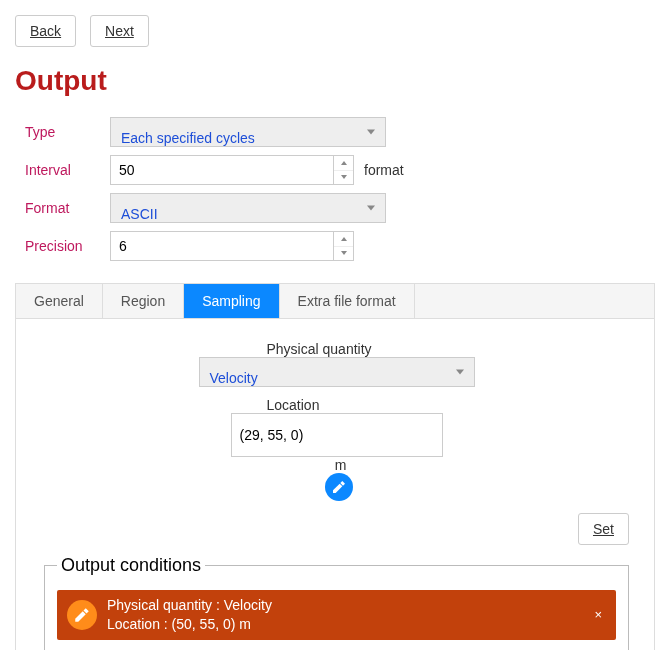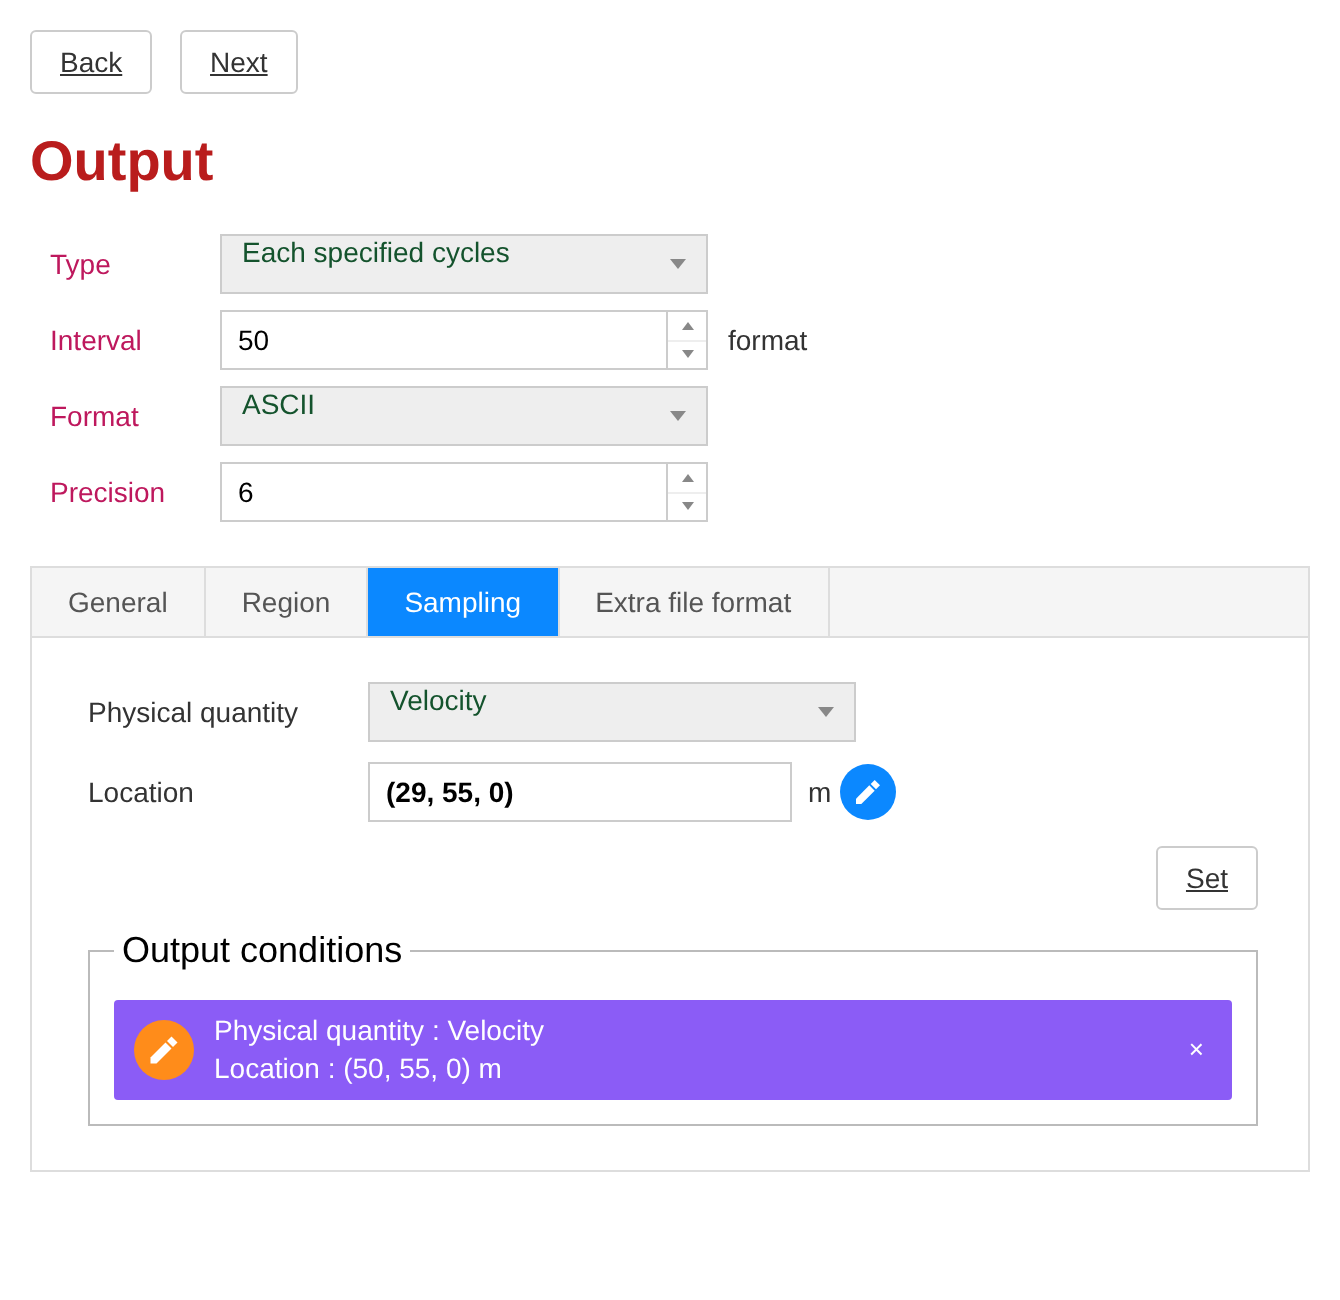--- a/index.html
+++ b/index.html
@@ -29,26 +29,26 @@
     font-size: 28px;
     font-weight: bold;
     margin: 10px 0 20px 0;
     color: #b91c1c;
   }
   .form-table { margin-left: 10px; }
   .form-row { display: flex; align-items: center; margin-bottom: 8px; }
   .form-label { width: 85px; color: #be185d; }
   .sel {
     height: 30px;
-    width: 244px;
+    width: 276px;
     border: 1px solid #ccc;
     background: #eee;
-    color: #14532d;
-    display: flex;
-    align-items: flex-start;
+    color: #1d4ed8;
+    display: flex;
+    align-items: flex-end;
     padding: 0 10px;
     position: relative;
     cursor: pointer;
   }
   .sel .caret {
     position: absolute;
     right: 10px;
     top: 50%;
     transform: translateY(-50%);
     width: 0; height: 0;
@@ -103,29 +103,28 @@
     cursor: pointer;
   }
   .tab.active {
     background: #0b88ff;
     color: #fff;
   }
   .tab-body {
     padding: 22px 25px 22px 28px;
     background: #fff;
   }
-  .tab-row { display:flex; align-items:center; margin-bottom:10px; }
+  .tab-row { display:flex; align-items:center; margin-bottom:10px;flex-direction:column; }
   .tab-label { width: 140px; color:#333; }
   .inp {
-    height: 30px;
+    height: 44px;
     width: 212px;
     border: 1px solid #ccc;
     padding: 0 8px;
     font-size: 14px;
-    font-weight: bold;
   }
   .round-btn {
     width: 28px; height: 28px; border-radius: 50%;
     background: #0b88ff;
     display:inline-flex; align-items:center; justify-content:center;
     margin-left: 4px;
     cursor:pointer;
   }
   .round-btn svg { width:16px; height:16px; }
   .set-row { display:flex; justify-content:flex-end; margin: 12px 0 10px 0; }
@@ -134,21 +133,21 @@
     border: 1px solid #bbb;
     padding: 14px 12px 12px 12px;
     margin: 0;
   }
   fieldset.conditions legend {
     color: #000000;
     font-size: 18px;
     padding: 0 4px;
   }
   .cond-item {
-    background: #8b5cf6;
+    background: #c2410c;
     color: #fff;
     display: flex;
     align-items: center;
     padding: 6px 10px;
     border-radius: 2px;
   }
   .cond-icon {
     width: 30px; height: 30px;
     background: #ff8c1a;
     border-radius: 50%;

